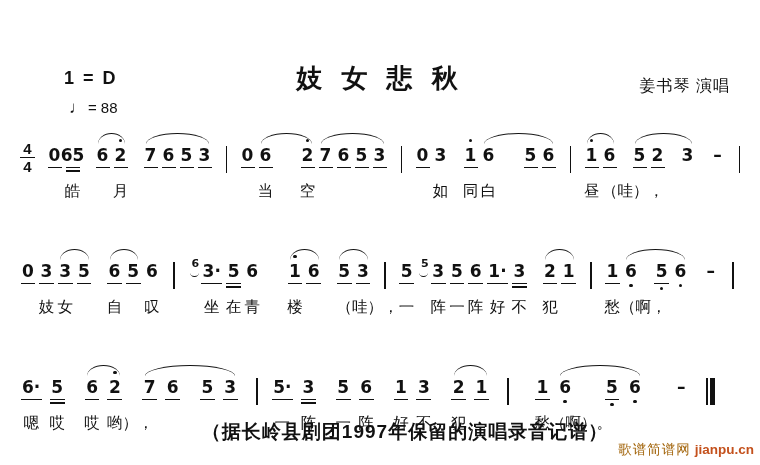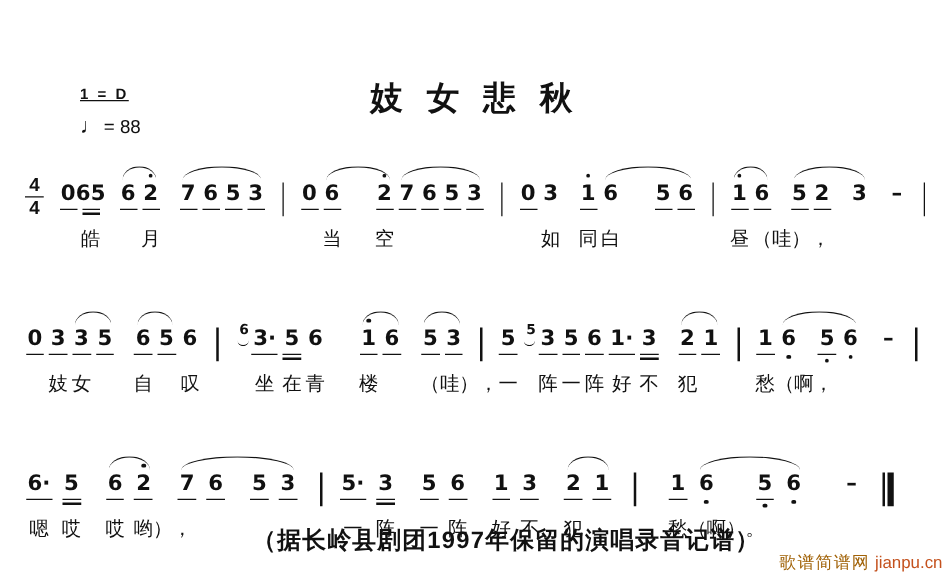--- a/index.html
+++ b/index.html
@@ -6,21 +6,21 @@
   body{
     width:760px;height:465px;position:relative;overflow:hidden;
     background:#ffffff;color:#111;
     font-family:"Liberation Sans","DejaVu Sans",sans-serif;
   }
   .title{
     position:absolute;top:26px;left:0;width:100%;text-align:center;
     font-size:26px;font-weight:bold;letter-spacing:6px;margin-top:35px;
   }
   .meta{position:absolute;left:64px;top:68px;}
-  .key{font-size:12px;font-weight:bold;letter-spacing:2px;text-decoration:underline;}
+  .key{font-size:18px;font-weight:bold;letter-spacing:2px;}
   .tempo{margin-top:9px;font-size:15px;font-weight:normal;text-align:right;}
   .tempo .glyph{font-size:17px;margin-right:2px;}
   .credits{position:absolute;right:30px;top:70px;font-size:16px;line-height:31px;letter-spacing:1px;}
   
   #score{position:absolute;left:22px;top:130px;width:726px;}
   .music-line{position:relative;height:100px;padding-top:16px;}
   .note-row{display:flex;align-items:flex-start;}
   .tok{position:relative;display:flex;flex-direction:column;align-items:center;margin-right:7px;min-width:11px;}
   .wide .tok{margin-right:11px;}
   .s1{margin-left:12px;}
@@ -42,35 +42,36 @@
   .t-gr{margin-right:2px;}
   .t-gr .nval{font-size:11px;line-height:11px;margin-top:-4px;}
   .t-gr::after{content:"";position:absolute;top:9px;left:0;width:9px;height:5px;border-bottom:1.4px solid #111;border-radius:0 0 6px 6px;}
   .t-dash .nval{letter-spacing:0;}
   .slur{position:absolute;top:3px;height:10px;border-top:1.6px solid #111;border-radius:50% 50% 0 0 / 100% 100% 0 0;}
   .lyric{position:absolute;top:35px;left:50%;transform:translateX(-50%);font-size:15.5px;white-space:nowrap;}
   .lyric.left{left:-2px;transform:none;}
   
   .footnote{position:absolute;top:419px;left:50px;right:0;text-align:center;font-size:19px;font-weight:bold;letter-spacing:1px;}
   .watermark{position:absolute;right:6px;bottom:6px;font-size:13.5px;letter-spacing:1px;}
-  .watermark .url{font-weight:normal;margin-left:4px;letter-spacing:0;}
+  .watermark .url{font-weight:bold;margin-left:4px;letter-spacing:0;}
 </style>
 </head>
 <body>
 
 <div class="title">妓 女 悲 秋</div>
 
 <div class="meta">
   <div class="key">1 = D</div>
   <div class="tempo">
     <span class="glyph">♩</span><span>= 88</span>
   </div>
 </div>
 
 <div class="credits">
+  <div>姜书琴 演唱</div>
 </div>
 
 <div id="score">
     <div class="music-line">
       <div class="note-row">
         <div class="tok t-ts">
           <span class="ts-num">4</span>
           <span class="ts-den">4</span>
         </div>
         <div class="tok t-n">

